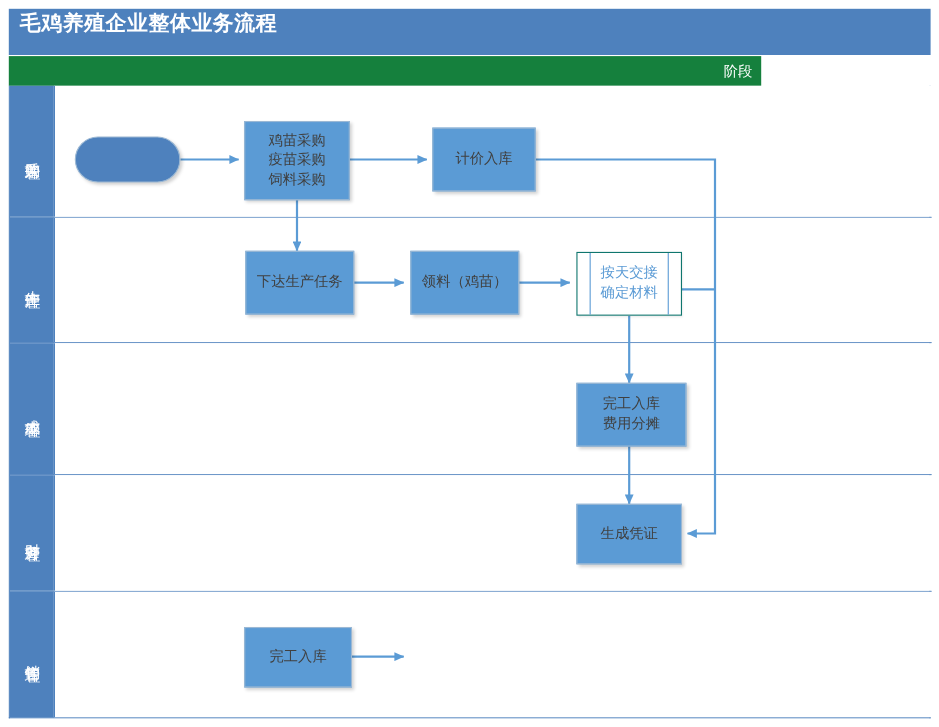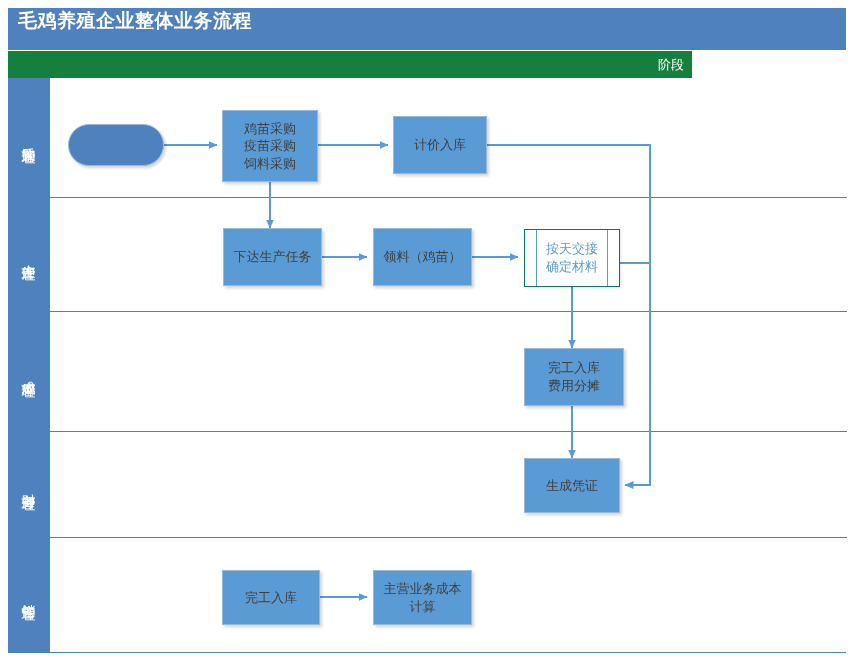--- a/index.html
+++ b/index.html
@@ -274,18 +274,16 @@
     <div class="node predefined" style="left:524px;top:229px;width:96px;height:58px;">按天交接
 确定材料</div>
 
     <div class="node" style="left:524px;top:348px;width:100px;height:58px;">完工入库
 费用分摊</div>
 
     <div class="node" style="left:524px;top:458px;width:96px;height:55px;">生成凭证</div>
 
     <div class="node" style="left:222px;top:570px;width:98px;height:55px;">完工入库</div>
 
-    <div class="node" style="left:373px;top:570px;width:99px;height:55px;">主营业务成本
-计算</div>
 
   </div>
 
 </div>
 
 </body></html>

